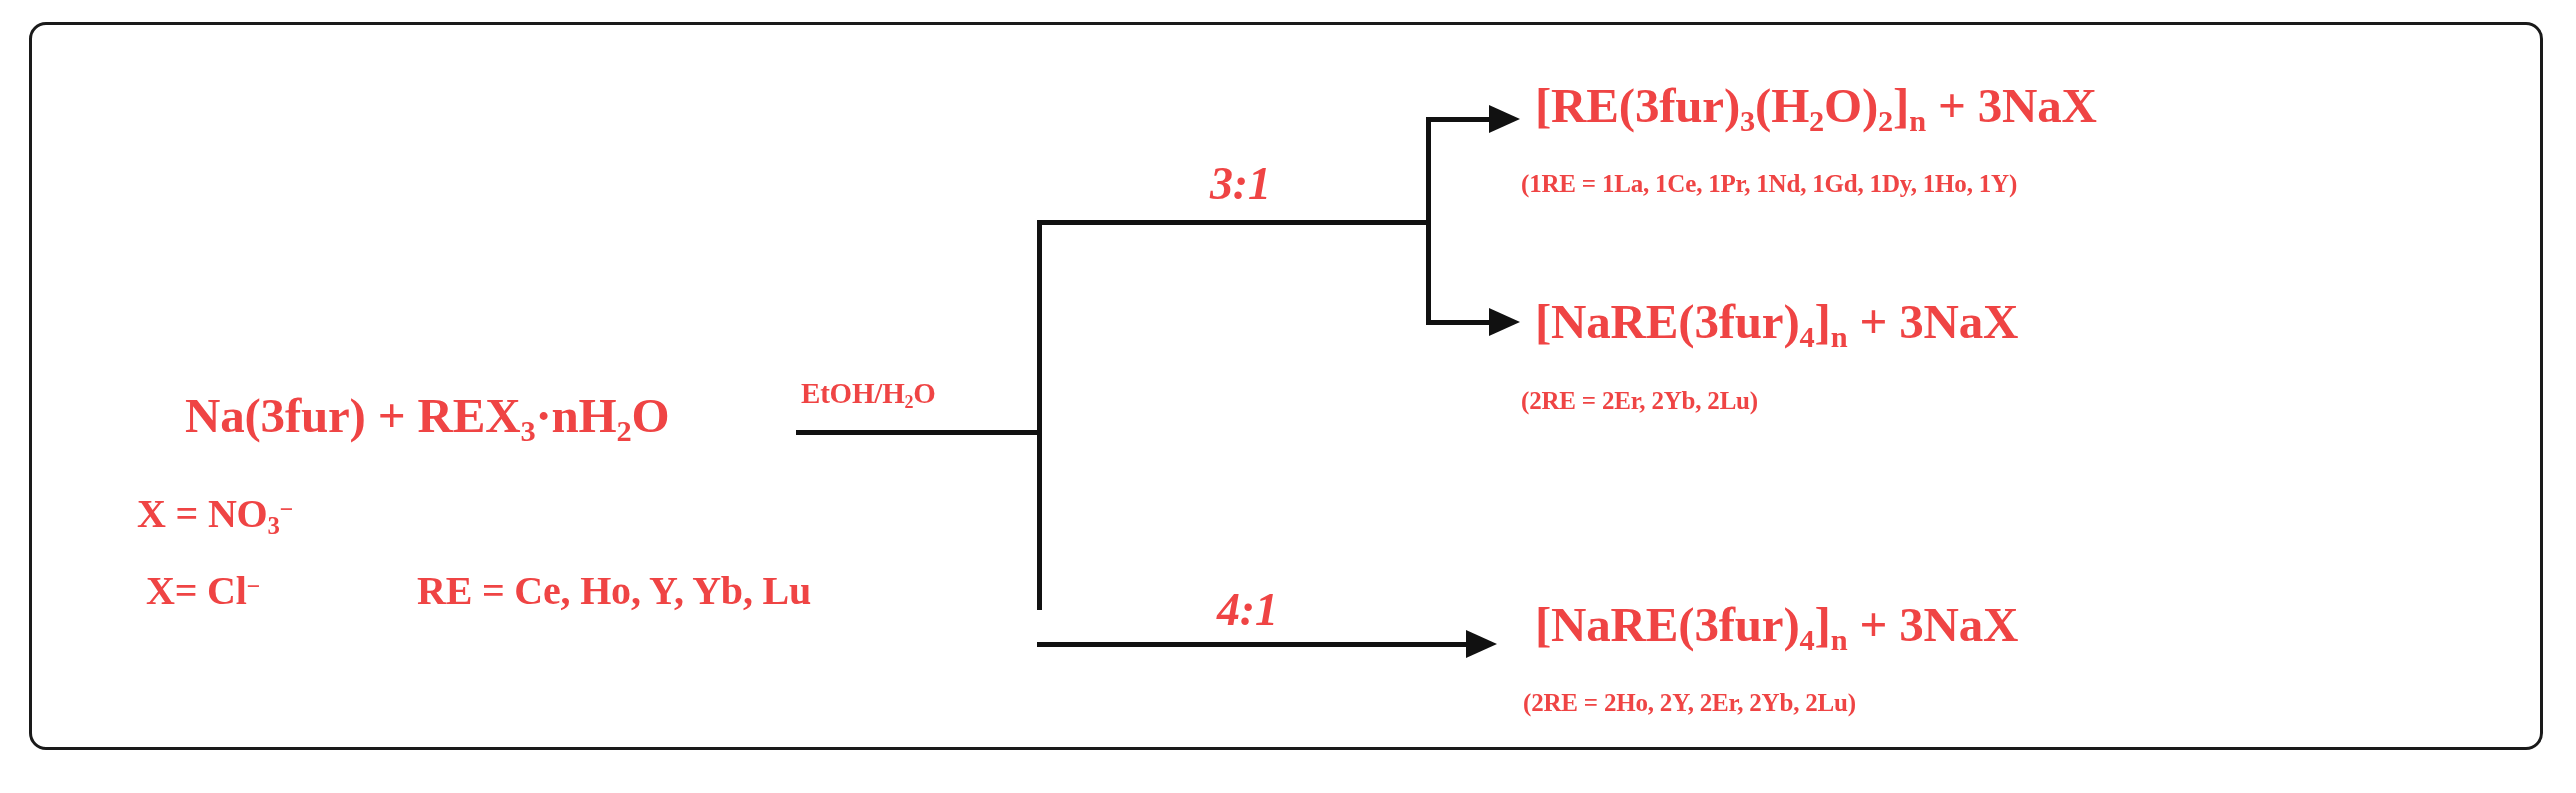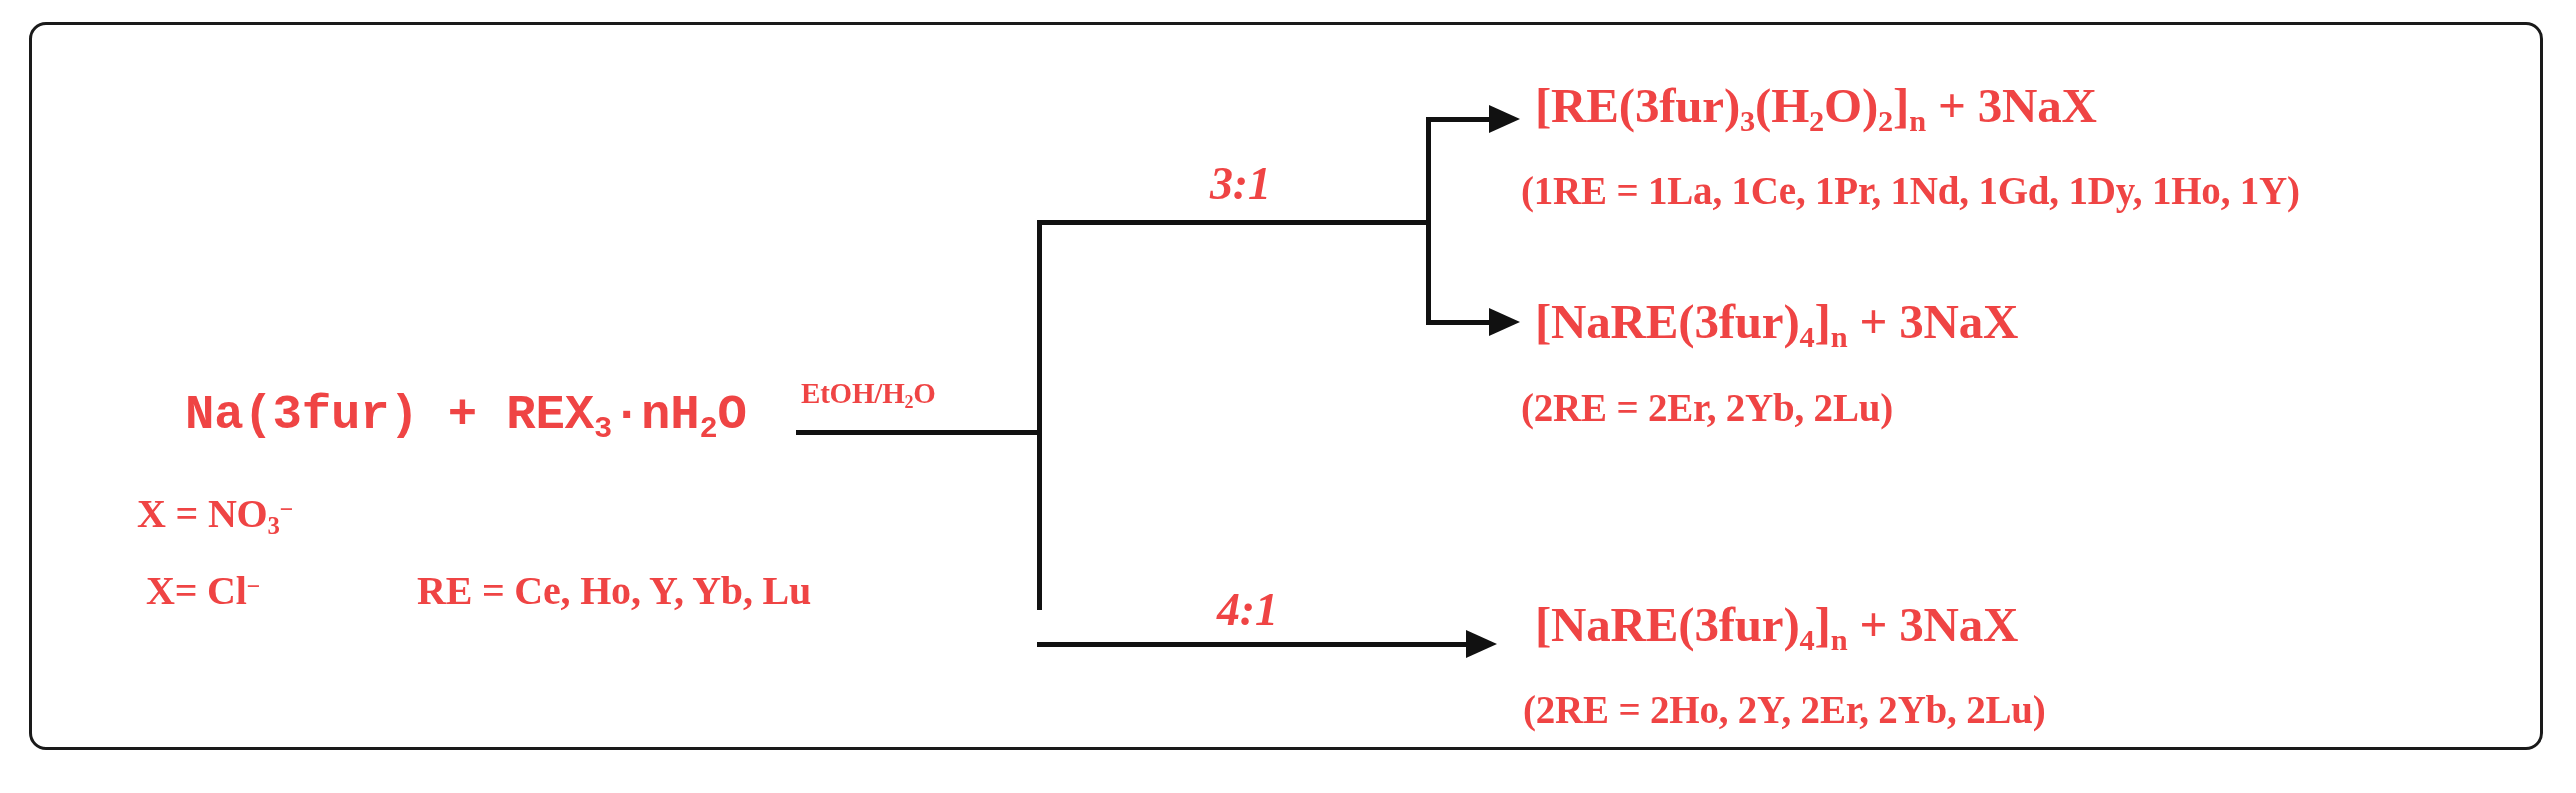--- a/index.html
+++ b/index.html
@@ -42,23 +42,23 @@
     font-size: 0.62em;
     vertical-align: -0.28em;
     font-weight: bold;
     letter-spacing: -0.2px;
   }
   .chem sup {
     font-size: 0.60em;
     vertical-align: 0.42em;
     font-weight: bold;
   }
-  .sz-main    { font-size: 49px; font-family: Liberation Mono, monospace; }
+  .sz-main    { font-size: 49px; }
   .sz-product { font-size: 49px; }
-  .sz-note    { font-size: 39px; }
+  .sz-note    { font-size: 25px; }
   .sz-legend  { font-size: 40px; }
   .sz-ratio   { font-size: 46px; font-style: italic; }
   .sz-cond    { font-size: 29px; }
 
   
   .hline {
     position: absolute;
     background: #111111;
     height: 4.6px;
   }

